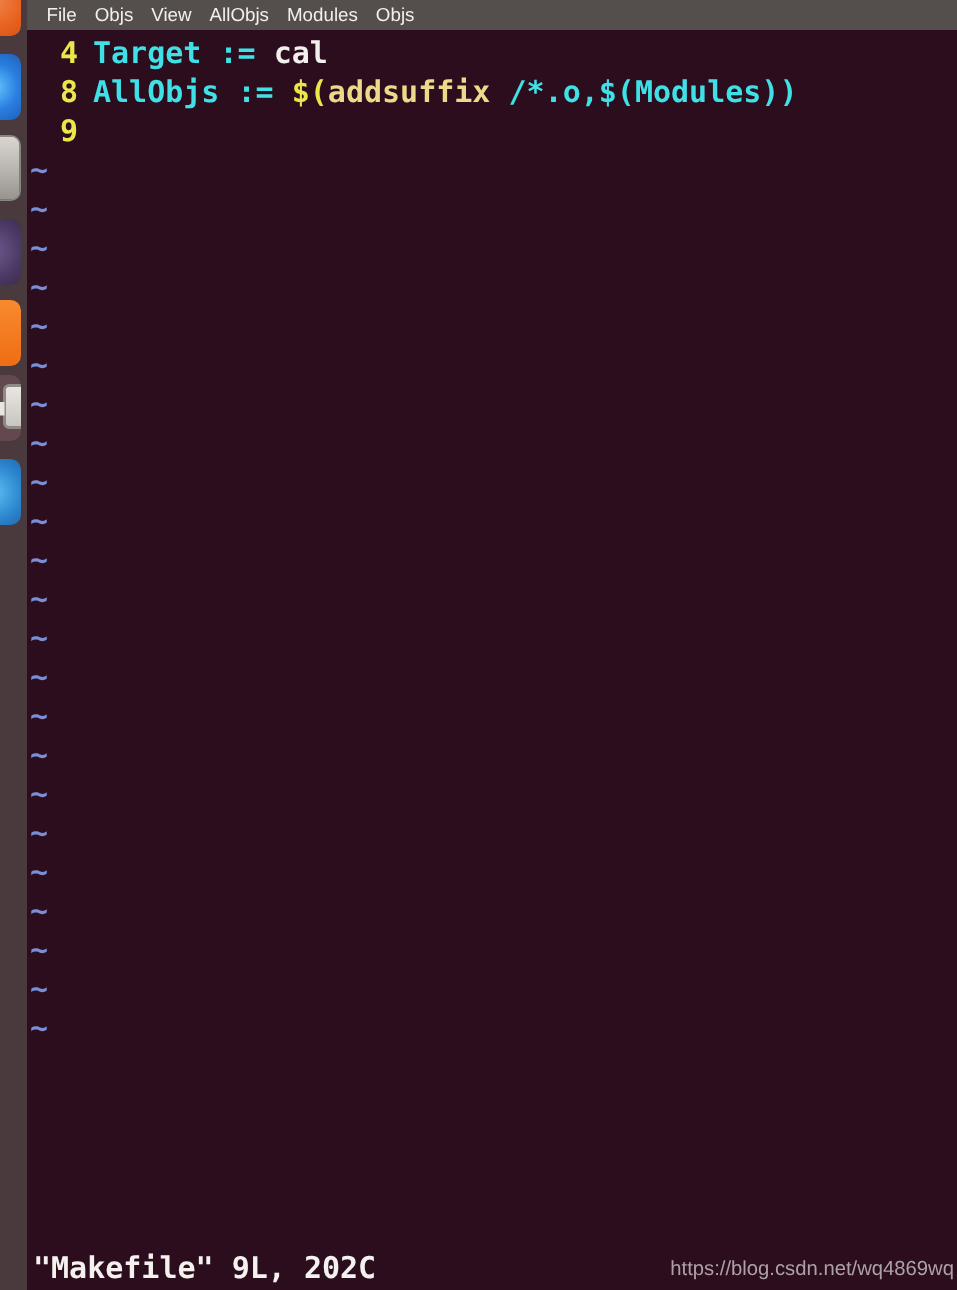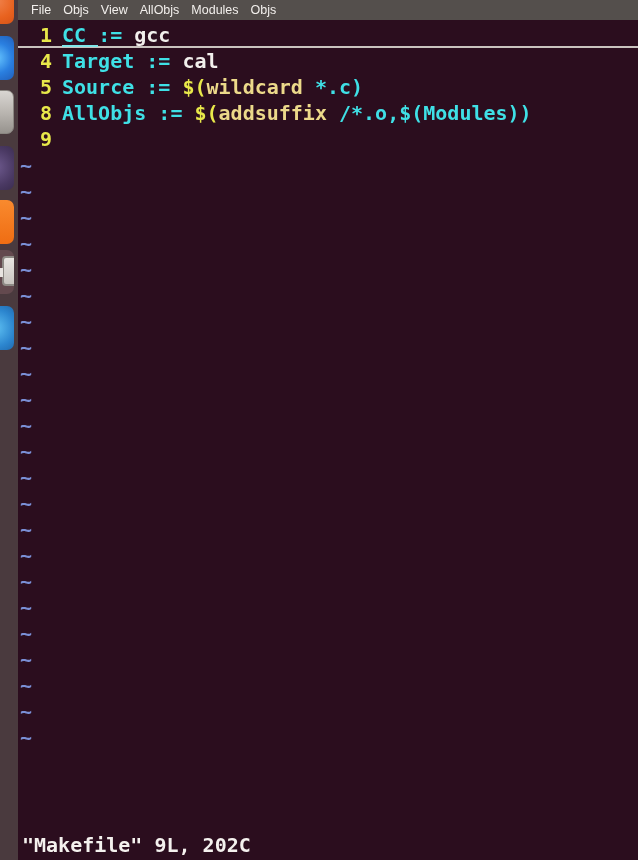--- a/index.html
+++ b/index.html
@@ -190,23 +190,21 @@
       <div class="menu-item">File</div>
       <div class="menu-item">Objs</div>
       <div class="menu-item">View</div>
       <div class="menu-item">AllObjs</div>
       <div class="menu-item">Modules</div>
       <div class="menu-item">Objs</div>
     </div>
 
   <div id="terminal">
     <div id="buffer">
-        <div class="line cursorline"><span class="lineno">1</span><span class="content"><span class="tok-var">CC </span><span class="tok-op">:=</span><span class="tok-plain"> gcc</span></span></div>
         <div class="line"><span class="lineno">4</span><span class="content"><span class="tok-var">Target</span><span class="tok-plain"> </span><span class="tok-op">:=</span><span class="tok-plain"> cal</span></span></div>
-        <div class="line"><span class="lineno">5</span><span class="content"><span class="tok-var">Source</span><span class="tok-plain"> </span><span class="tok-op">:=</span><span class="tok-plain"> </span><span class="tok-func">$(</span><span class="tok-fname">wildcard</span><span class="tok-args"> *.c)</span></span></div>
         <div class="line"><span class="lineno">8</span><span class="content"><span class="tok-var">AllObjs</span><span class="tok-plain"> </span><span class="tok-op">:=</span><span class="tok-plain"> </span><span class="tok-func">$(</span><span class="tok-fname">addsuffix</span><span class="tok-args"> /*.o,$(Modules))</span></span></div>
         <div class="line"><span class="lineno">9</span><span class="content"></span></div>
         <div class="tilde-row">~</div>
         <div class="tilde-row">~</div>
         <div class="tilde-row">~</div>
         <div class="tilde-row">~</div>
         <div class="tilde-row">~</div>
         <div class="tilde-row">~</div>
         <div class="tilde-row">~</div>
         <div class="tilde-row">~</div>
@@ -223,15 +221,16 @@
         <div class="tilde-row">~</div>
         <div class="tilde-row">~</div>
         <div class="tilde-row">~</div>
         <div class="tilde-row">~</div>
         <div class="tilde-row">~</div>
       </div>
   </div>
 
   <div id="statusline">
     <span id="status-text">"Makefile" 9L, 202C</span>
+    <span id="watermark">https://blog.csdn.net/wq4869wq</span>
   </div>
 
 </div>
 
 </body></html>

